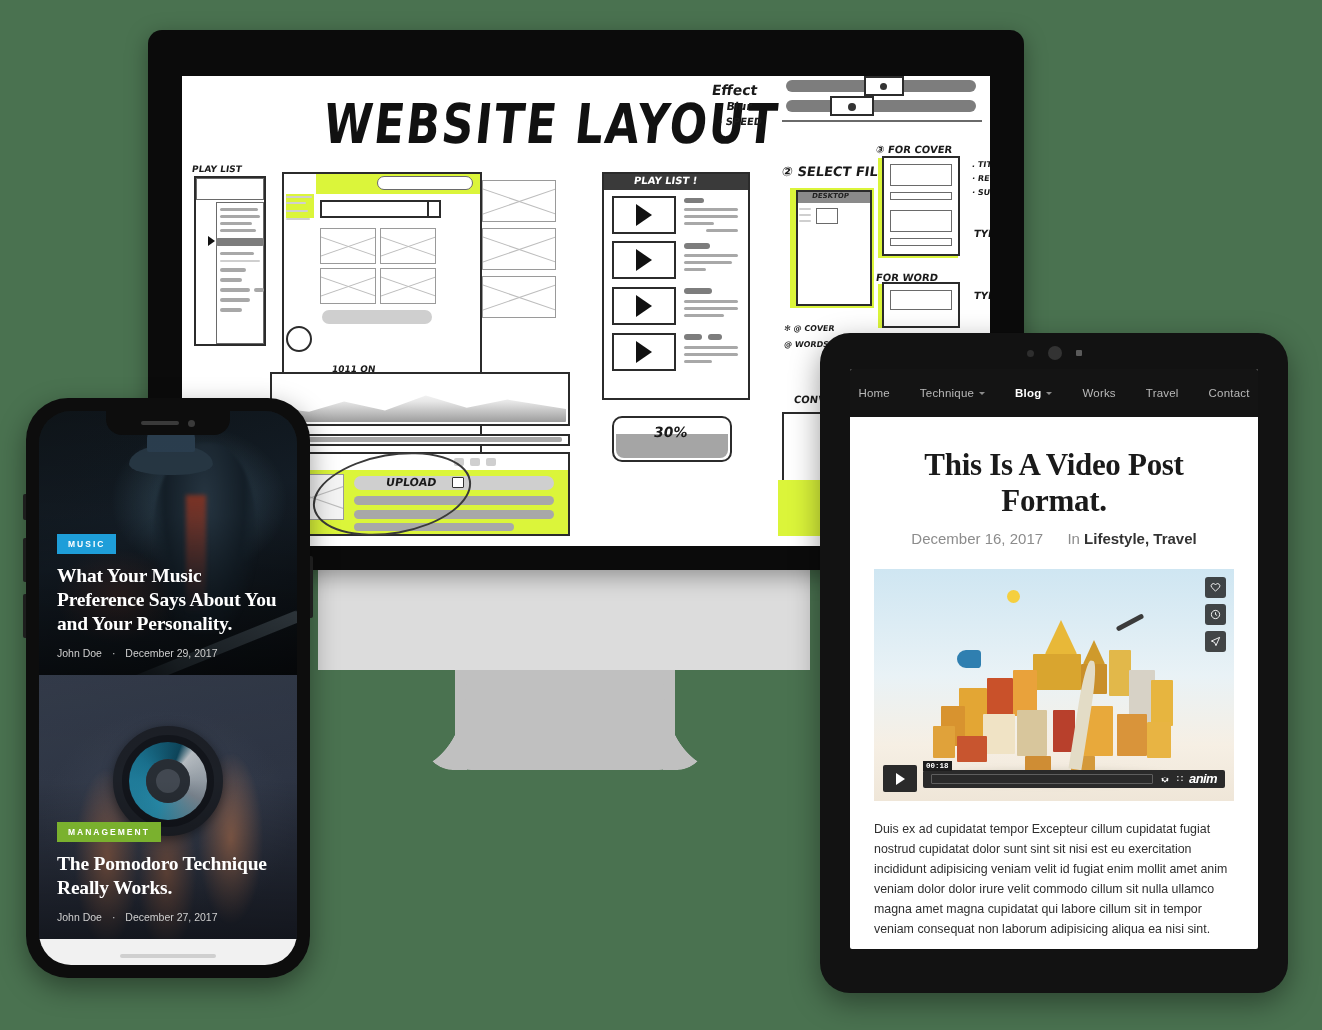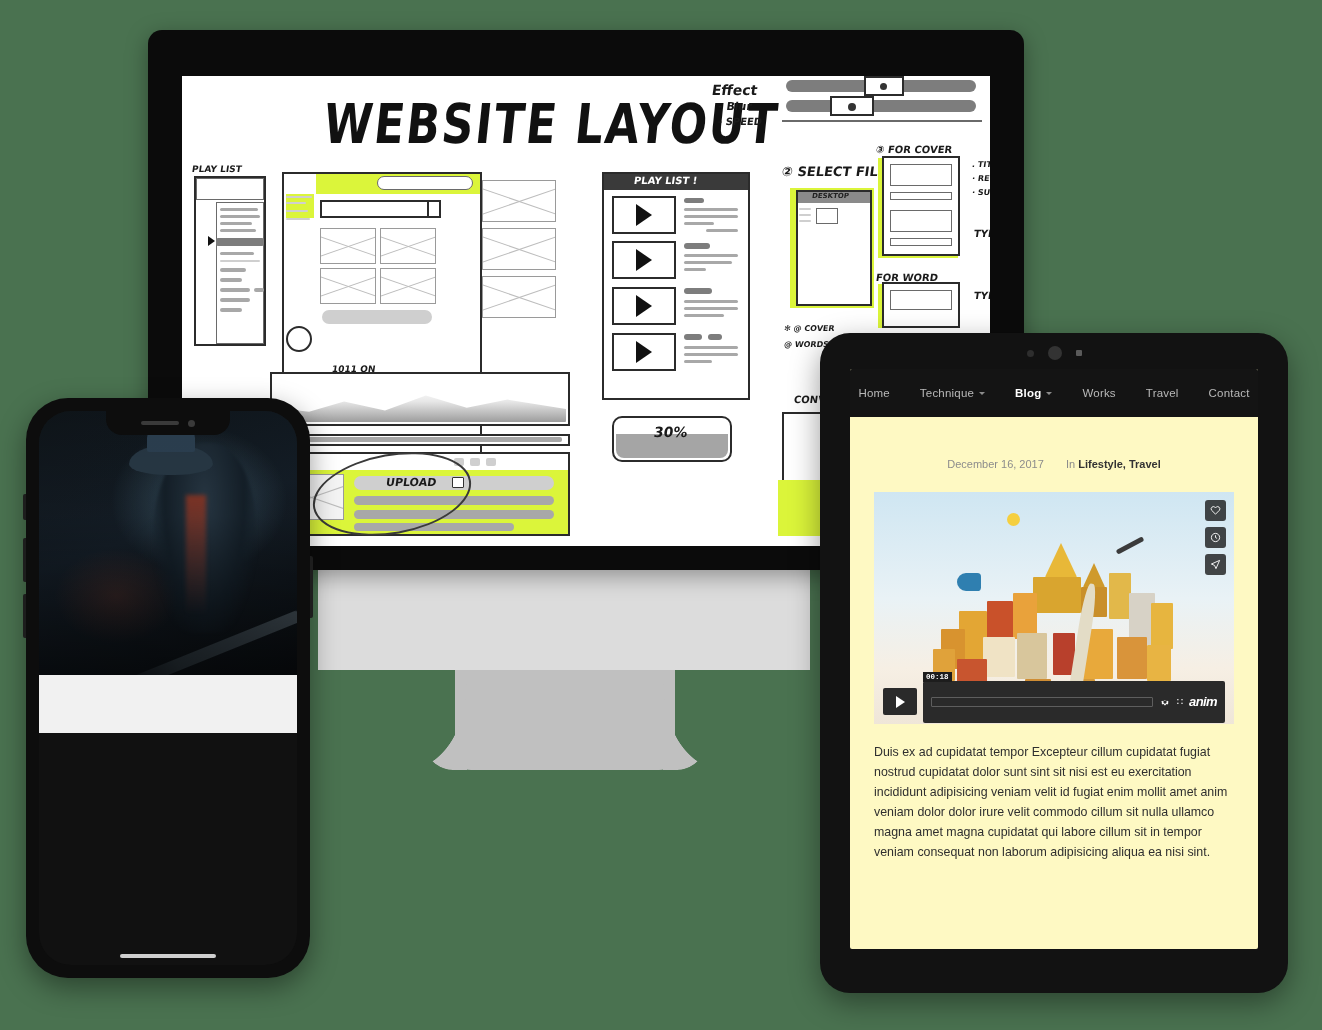--- a/index.html
+++ b/index.html
@@ -80,21 +80,21 @@
 
   
   .tablet { position: absolute; left: 820px; top: 333px; width: 468px; height: 660px; }
   .tablet-bezel {
     position: absolute; inset: 0; background: #121212;
     border-radius: 30px;
     box-shadow: 0 10px 30px rgba(0,0,0,.4);
   }
   .tablet-screen {
     position: absolute; left: 30px; top: 36px; right: 30px; bottom: 44px;
-    background: #fef9c3; overflow: hidden; border-radius: 2px;
+    background: #ffffff; overflow: hidden; border-radius: 2px;
   }
   .tablet-sensors {
     position: absolute; top: 12px; left: 0; right: 0; height: 16px;
     display: flex; align-items: center; justify-content: center; gap: 14px;
   }
   .tablet-sensors i { display: block; background: #2e2e2e; border-radius: 50%; }
   .s1 { width: 7px; height: 7px; }
   .s2 { width: 14px; height: 14px; background: #333 !important; }
   .s3 { width: 6px; height: 6px; border-radius: 1px !important; background: #5a5a5a !important; }
 
@@ -109,21 +109,21 @@
   .t-nav a.active { color: #fff; font-weight: bold; }
   .caret { width: 0; height: 0; border-left: 3px solid transparent;
     border-right: 3px solid transparent; border-top: 3px solid #8b8b8b; }
 
   .t-article { padding: 30px 24px 0; }
   .t-title {
     font-family: "Liberation Serif", serif; font-size: 31px; font-weight: bold;
     color: #1a1a1a; text-align: center; letter-spacing: -.3px;
   }
   .t-meta {
-    margin-top: 11px; text-align: center; font-size: 11px; color: #8c8c8c;
+    margin-top: 11px; text-align: center; font-size: 15px; color: #8c8c8c;
   }
   .t-meta b { color: #333; font-weight: bold; }
   .t-meta .sep { display: inline-block; width: 16px; }
 
   
   .player {
     margin: 22px 0 0; position: relative; height: 232px; overflow: hidden;
     background: linear-gradient(#cfe6f2 0%, #e9f2f6 46%, #f6efe4 76%, #efe6d8 100%);
   }
   .sun { position: absolute; left: 37%; top: 9%; width: 13px; height: 13px;
@@ -146,21 +146,21 @@
     position: absolute; left: 9px; right: 9px; bottom: 9px; height: 27px;
     display: flex; align-items: center; gap: 6px;
   }
   .v-play {
     width: 34px; height: 27px; background: #2a2a2a; border-radius: 2px;
     display: flex; align-items: center; justify-content: center; flex: 0 0 auto;
   }
   .v-play i { width: 0; height: 0; border-left: 9px solid #fff;
     border-top: 6px solid transparent; border-bottom: 6px solid transparent; }
   .v-track {
-    position: relative; flex: 1; height: 42px; background: #2a2a2a; border-radius: 2px;
+    position: relative; flex: 1; height: 18px; background: #2a2a2a; border-radius: 2px;
     display: flex; align-items: center; padding: 0 8px; gap: 7px;
   }
   .v-time {
     position: absolute; left: 0; top: -9px; background: #1d1d1d; color: #fff;
     font-size: 7.5px; font-weight: bold; padding: 1px 3px; font-family: "Liberation Mono", monospace;
   }
   .v-scrub { flex: 1; height: 10px; border: 1px solid #5e5e5e; border-radius: 1px; }
   .v-logo { color: #fff; font-size: 13px; font-weight: bold; font-style: italic;
     letter-spacing: -.6px; }
   .v-dots { color: #fff; font-size: 10px; letter-spacing: -1px; }
@@ -471,20 +471,21 @@
           </a>
         <a href="#">
             <span>Travel</span>
           </a>
         <a href="#">
             <span>Contact</span>
           </a>
       </nav>
 
       <div class="t-article">
+        <h1 class="t-title">This Is A Video Post Format.</h1>
         <div class="t-meta">
           <span>December 16, 2017</span>
           <span class="sep"></span>
           <span>In</span>
           <b>Lifestyle, Travel</b>
         </div>
 
         <div class="player">
           <div class="sun"></div>
           <div class="shadow-ell"></div>
@@ -574,21 +575,46 @@
       </div>
 
       <div class="p-card">
         <div class="pc-img img-guitar">
           <div class="sil"></div>
           <div class="red"></div>
           <div class="hat"></div>
           <div class="neck"></div>
         </div>
         <div class="pc-scrim"></div>
+        <div class="pc-inner">
+          <span class="badge" style="background:#1e9ed9;">MUSIC</span>
+          <div class="pc-title">What Your Music Preference Says About You and Your Personality.</div>
+          <div class="pc-meta">
+            <span>John Doe</span>
+            <span class="dot">·</span>
+            <span>December 29, 2017</span>
+          </div>
+        </div>
       </div>
 
+      <div class="p-card">
+        <div class="pc-img img-watch">
+          <div class="fingers"></div>
+          <div class="dial"></div>
+        </div>
+        <div class="pc-scrim"></div>
+        <div class="pc-inner">
+          <span class="badge" style="background:#7ab12e;">MANAGEMENT</span>
+          <div class="pc-title">The Pomodoro Technique Really Works.</div>
+          <div class="pc-meta">
+            <span>John Doe</span>
+            <span class="dot">·</span>
+            <span>December 27, 2017</span>
+          </div>
+        </div>
+      </div>
 
       <div class="p-footer"></div>
       <div class="home-ind"></div>
     </div>
   </div>
 
 </div>
 
 </body></html>

